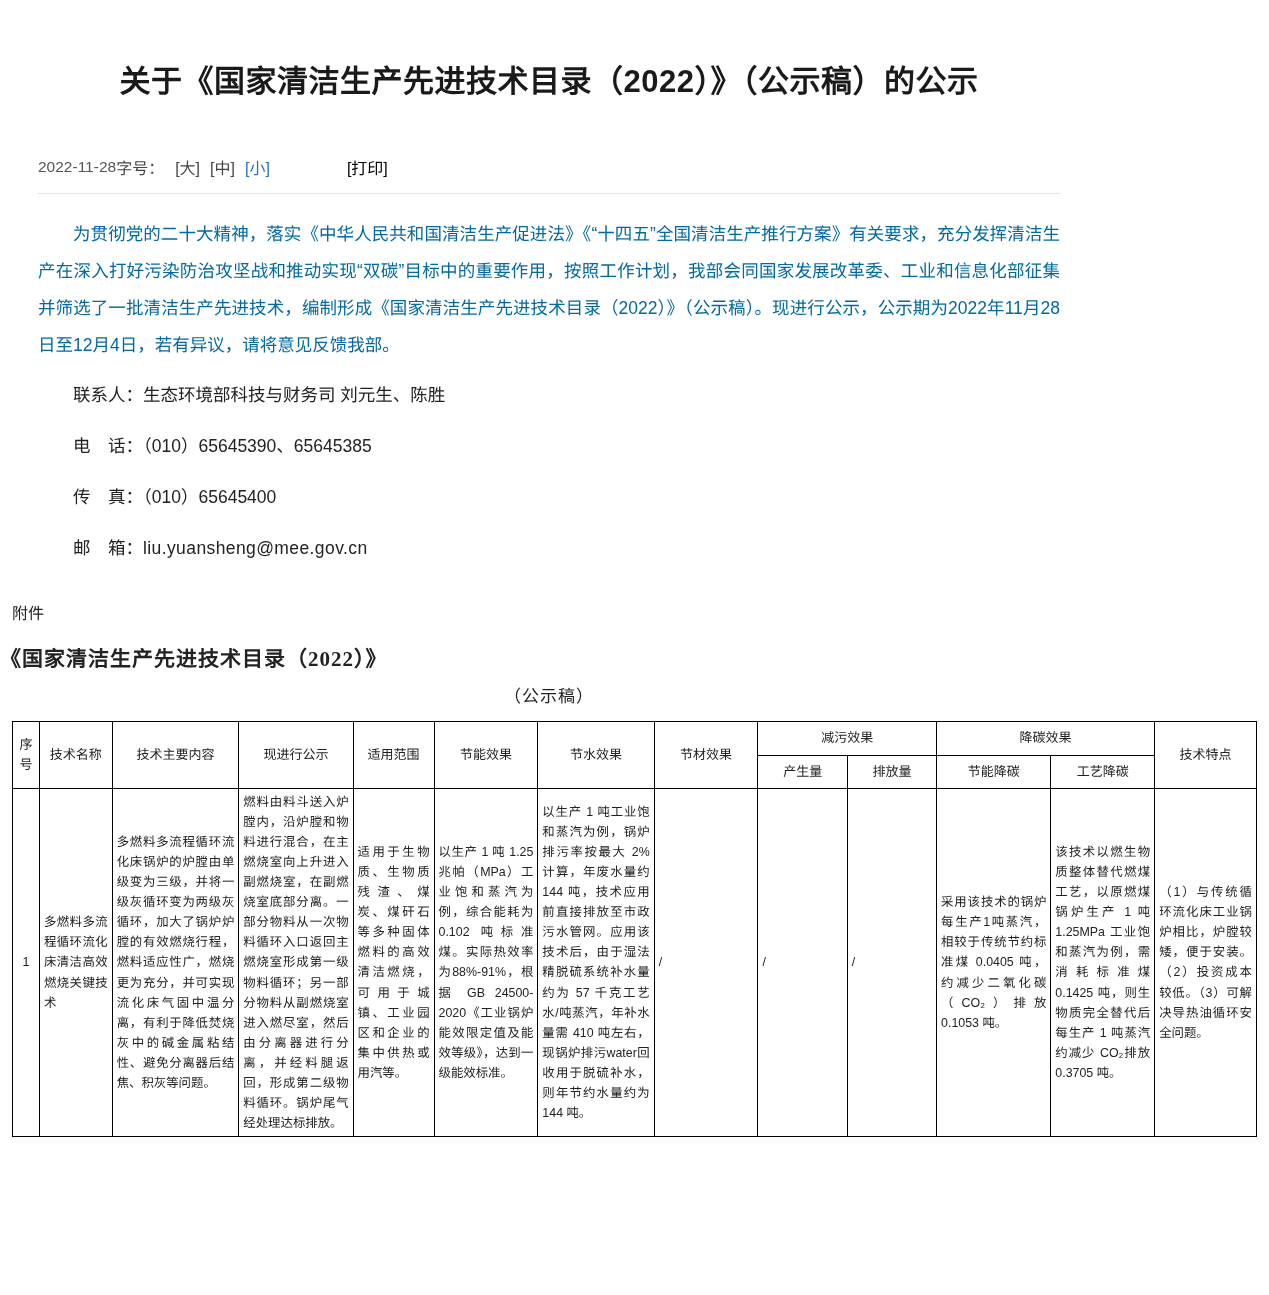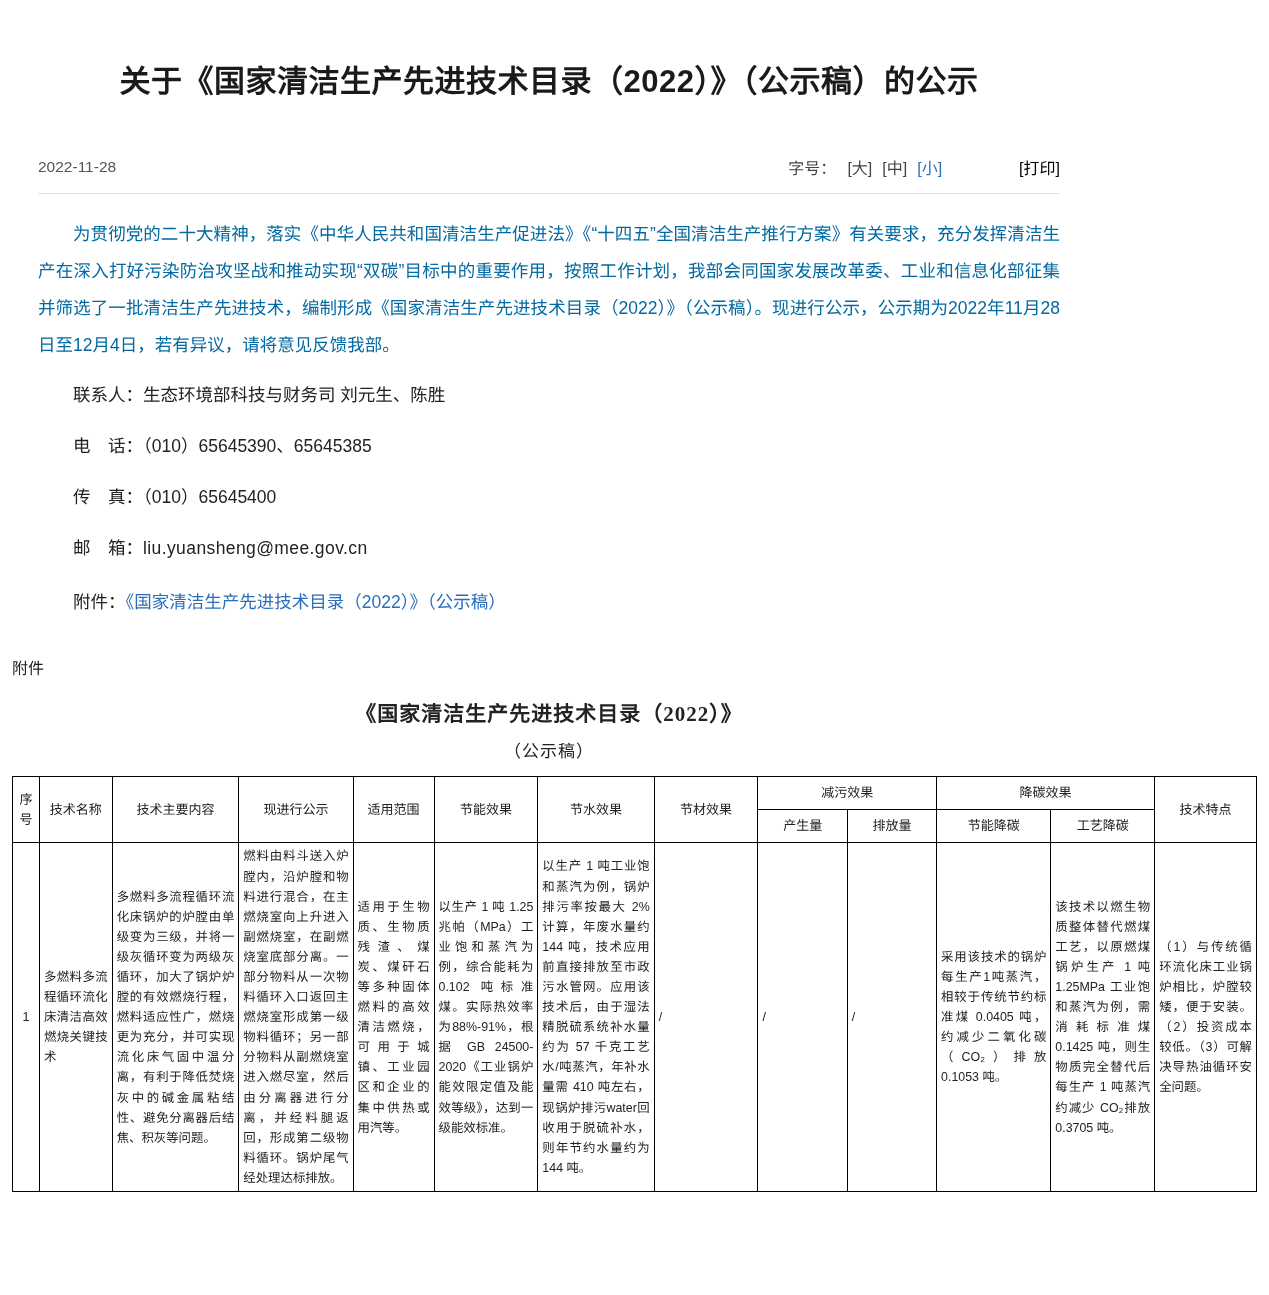--- a/index.html
+++ b/index.html
@@ -30,21 +30,21 @@
     padding: 40px 60px 26px 60px;
     line-height: 1.35;
   }
   
   .meta-bar {
     margin: 0 38px;
     border-bottom: 1px solid #e2e2e2;
     padding: 6px 0 14px 0;
     display: flex;
     align-items: center;
-    justify-content: space-between;
+    justify-content: flex-start;
     font-size: 15.5px;
     color: #444;
   }
   .meta-date {
     color: #555;
     font-size: 15.5px;
   }
   .meta-right {
     display: flex;
     align-items: center;
@@ -98,21 +98,20 @@
     text-decoration: none;
     cursor: pointer;
   }
   
   .attach-header {
     font-size: 16px;
     color: #222;
     margin: 34px 0 0 12px;
   }
   .attach-title {
-    text-align: center;
     font-family: "Liberation Serif", "DejaVu Serif", serif;
     font-size: 21px;
     font-weight: bold;
     margin-top: 18px;
     letter-spacing: 1px;
   }
   .attach-subtitle {
     text-align: center;
     font-family: "Liberation Serif", "DejaVu Serif", serif;
     font-size: 17px;
@@ -194,23 +193,20 @@
     </p>
 
     <p class="contact-line">
       <span>传　真：</span><span class="val">（010）65645400</span>
     </p>
 
     <p class="contact-line email">
       <span>邮　箱：</span><span class="val">liu.yuansheng@mee.gov.cn</span>
     </p>
 
-    <p class="attach-line">
-      <span>附件：</span><a class="attach-link" href="#">《国家清洁生产先进技术目录（2022）》（公示稿）</a>
-    </p>
   </div>
 
   <div class="attach-header">附件</div>
   <div class="attach-title">《国家清洁生产先进技术目录（2022）》</div>
   <div class="attach-subtitle">（公示稿）</div>
 
   <table class="cat">
     <colgroup>
       <col class="w-seq">
         <col class="w-name">

